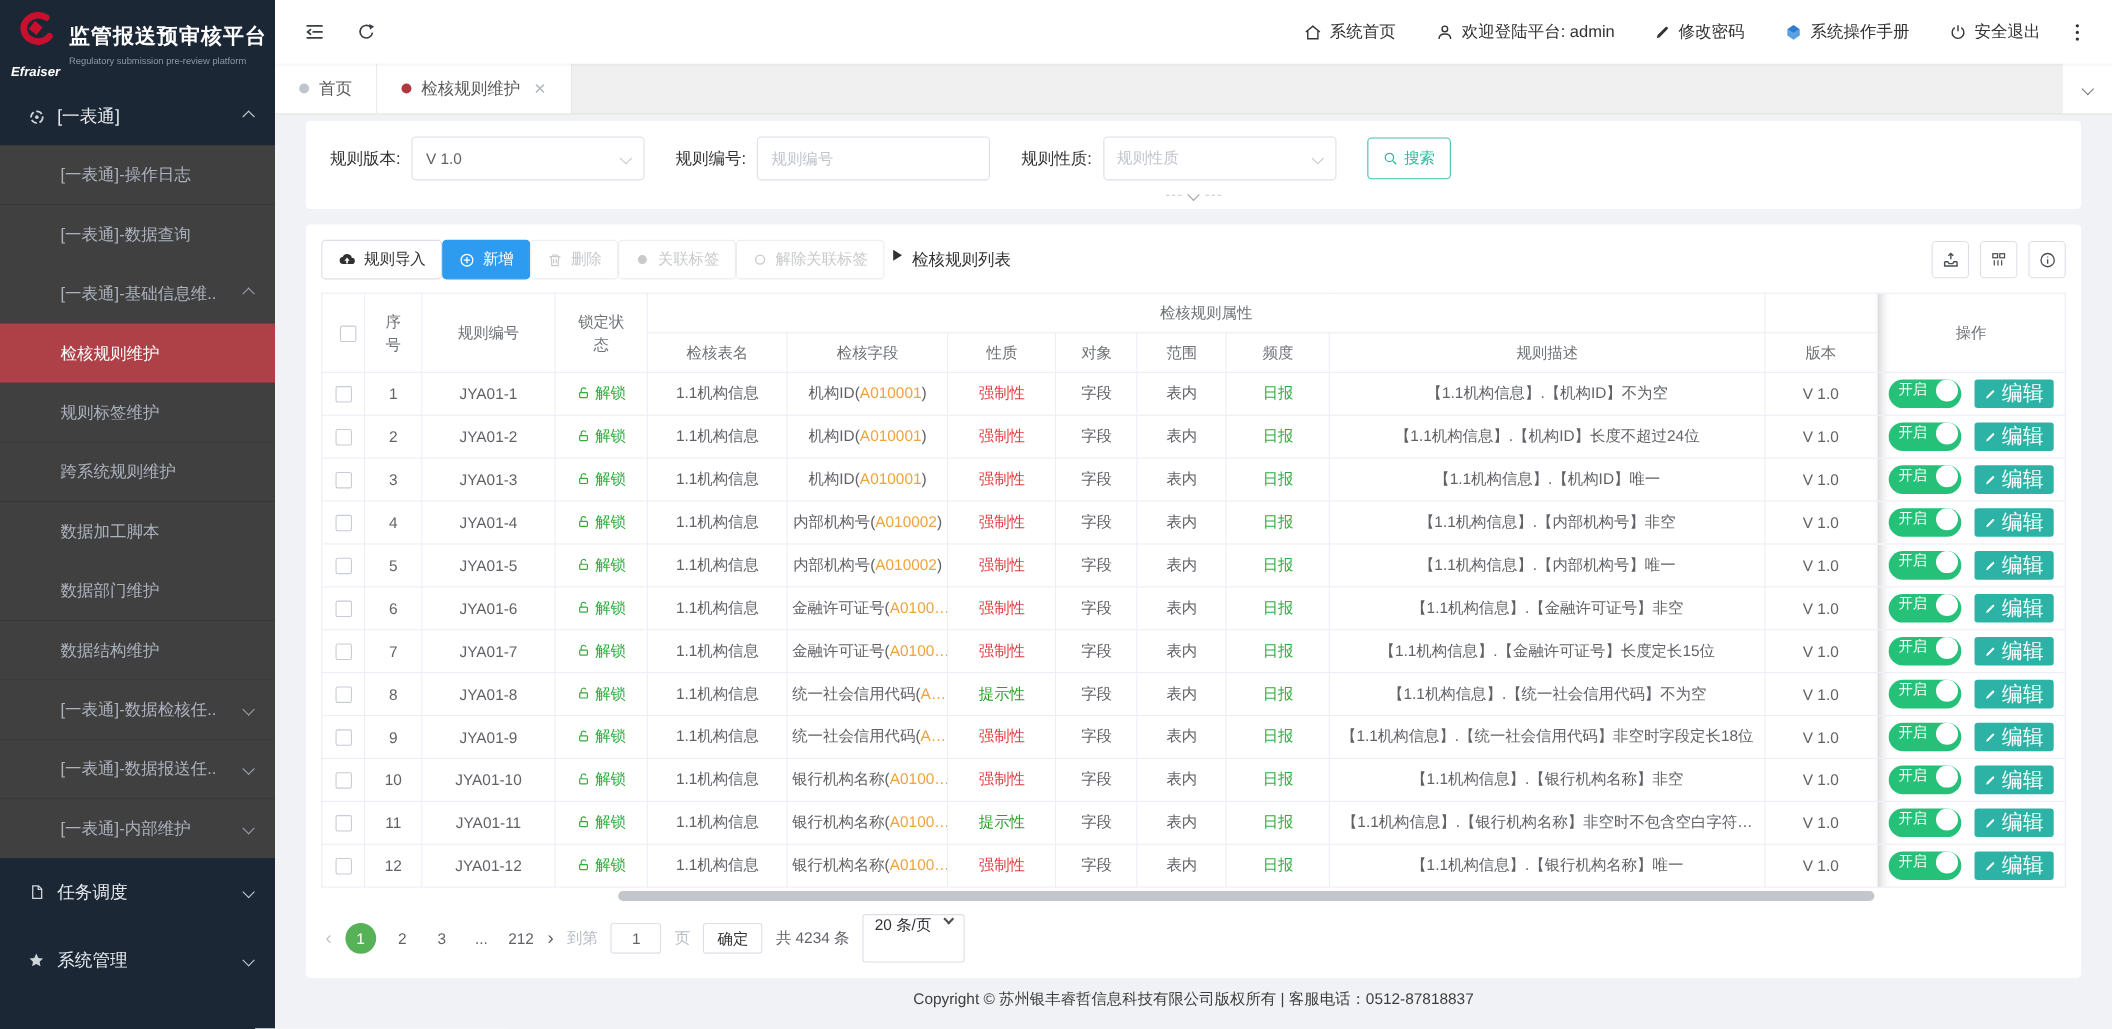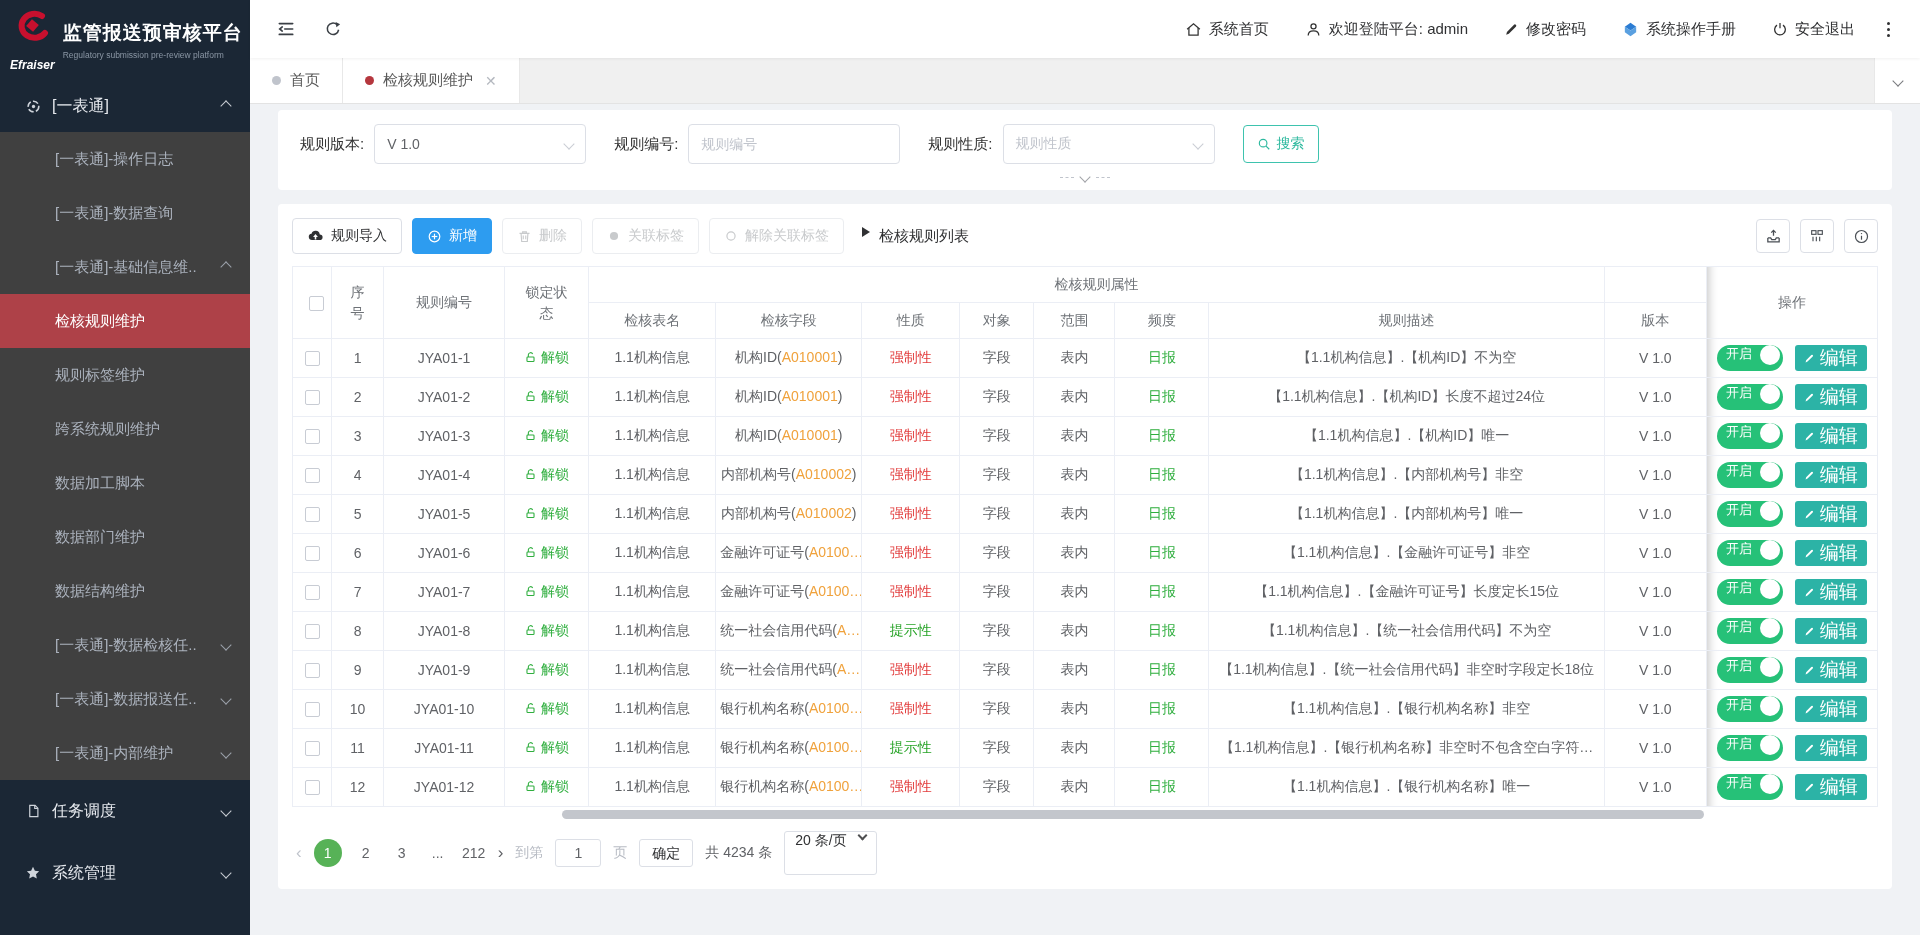--- a/index.html
+++ b/index.html
@@ -47,21 +47,21 @@
 .f-input input{border:none;outline:none;width:100%;font-size:14px;color:#606266;font-family:inherit}
 .f-input input::placeholder{color:#c0c4cc}
 .placeholder{color:#c0c4cc}
 .search-btn{height:38px;padding:0 13px;border:1px solid #3ec3ae;color:#2eb99f;border-radius:4px;display:flex;align-items:center;gap:6px;font-size:14px;background:#fff;cursor:pointer;white-space:nowrap}
 .collapse-ctl{display:flex;align-items:center;justify-content:center;gap:7px;height:26px;color:#909399;cursor:pointer}
 .dash{width:14px;border-top:1px dashed #c0c4cc;display:inline-block}
 .collapse-ctl .chev{color:#909399}
 
 .main-card{background:#fff;border-radius:4px;margin-top:14px;padding:14px 14px 4px}
 .toolbar{display:flex;align-items:center;margin-bottom:12px}
-.tbtn{height:36px;border-radius:4px;display:inline-flex;align-items:center;gap:7px;padding:0 14px;font-size:14px;margin-right:10px;border:1px solid #dcdfe6;background:#fff;color:#303133;cursor:pointer;white-space:nowrap}
+.tbtn{height:36px;border-radius:4px;display:inline-flex;align-items:center;gap:7px;padding:0 14px;font-size:14px;border:1px solid #dcdfe6;background:#fff;color:#303133;cursor:pointer;white-space:nowrap}
 .tbtn.primary{background:#2d9cf0;border-color:#2d9cf0;color:#fff}
 .tbtn.disabled{color:#c8cacc;border-color:#ebedf0;cursor:default}
 .list-title{display:flex;align-items:flex-start;gap:9px;font-size:15px;color:#303133;font-weight:500;margin-left:8px}
 .caret-right{width:0;height:0;border-left:8px solid #303133;border-top:5px solid transparent;border-bottom:5px solid transparent}
 .toolbar .right{margin-left:auto;display:flex;gap:10px}
 .icon-btn{width:34px;height:34px;border:1px solid #dcdfe6;border-radius:4px;display:flex;align-items:center;justify-content:center;background:#fff;cursor:pointer;color:#4a4f55}
 
 table{width:1586px;border-collapse:collapse;table-layout:fixed;font-size:14px;color:#606266}
 th,td{border:1px solid #ebeef5;text-align:center;overflow:hidden;white-space:nowrap}
 th{color:#6e7277;font-weight:normal;padding:7px 16px;line-height:1.5;font-size:14px;background:#fff}
@@ -798,15 +798,16 @@
           <span class="page-unit">页</span>
           <button class="confirm-btn">确定</button>
           <span class="total">共 4234 条</span>
           <span class="size-select">
             <span>20 条/页</span>
             <span class="chev down"></span>
           </span>
         </div>
       </section>
 
+      <div class="footer">Copyright © 苏州银丰睿哲信息科技有限公司版权所有 | 客服电话：0512-87818837</div>
     </div>
   </div>
 </div>
 
 </body></html>

